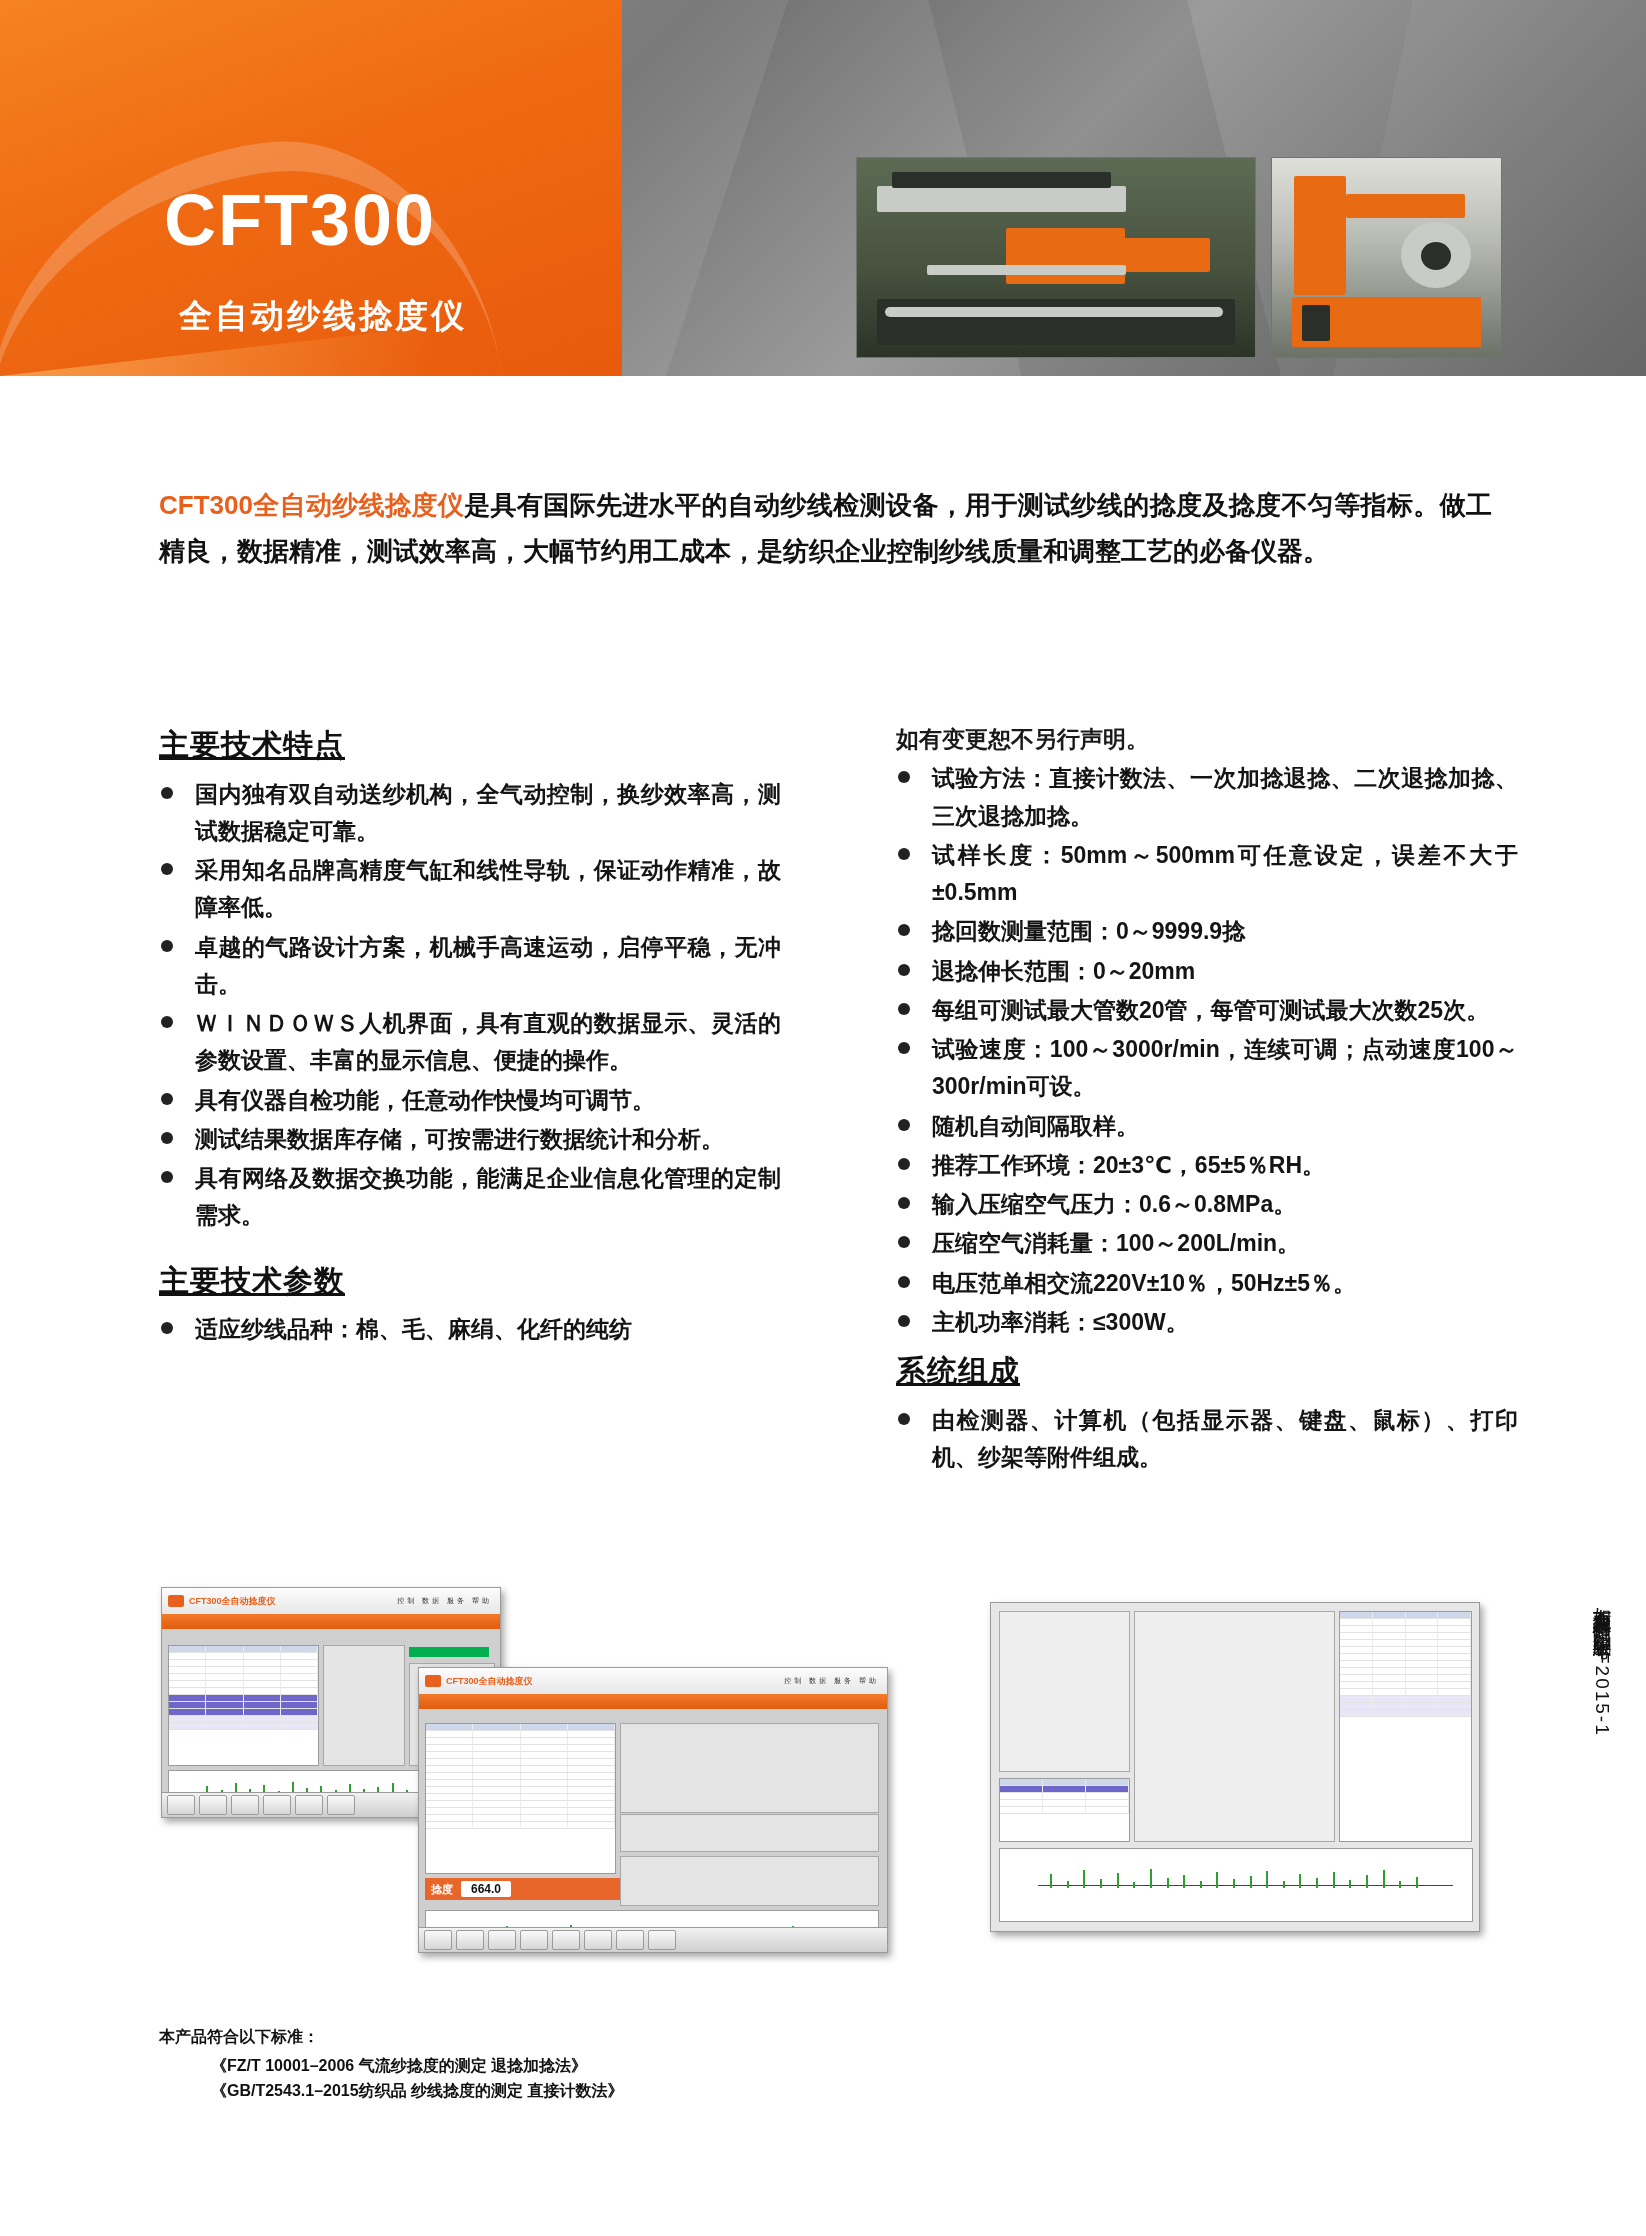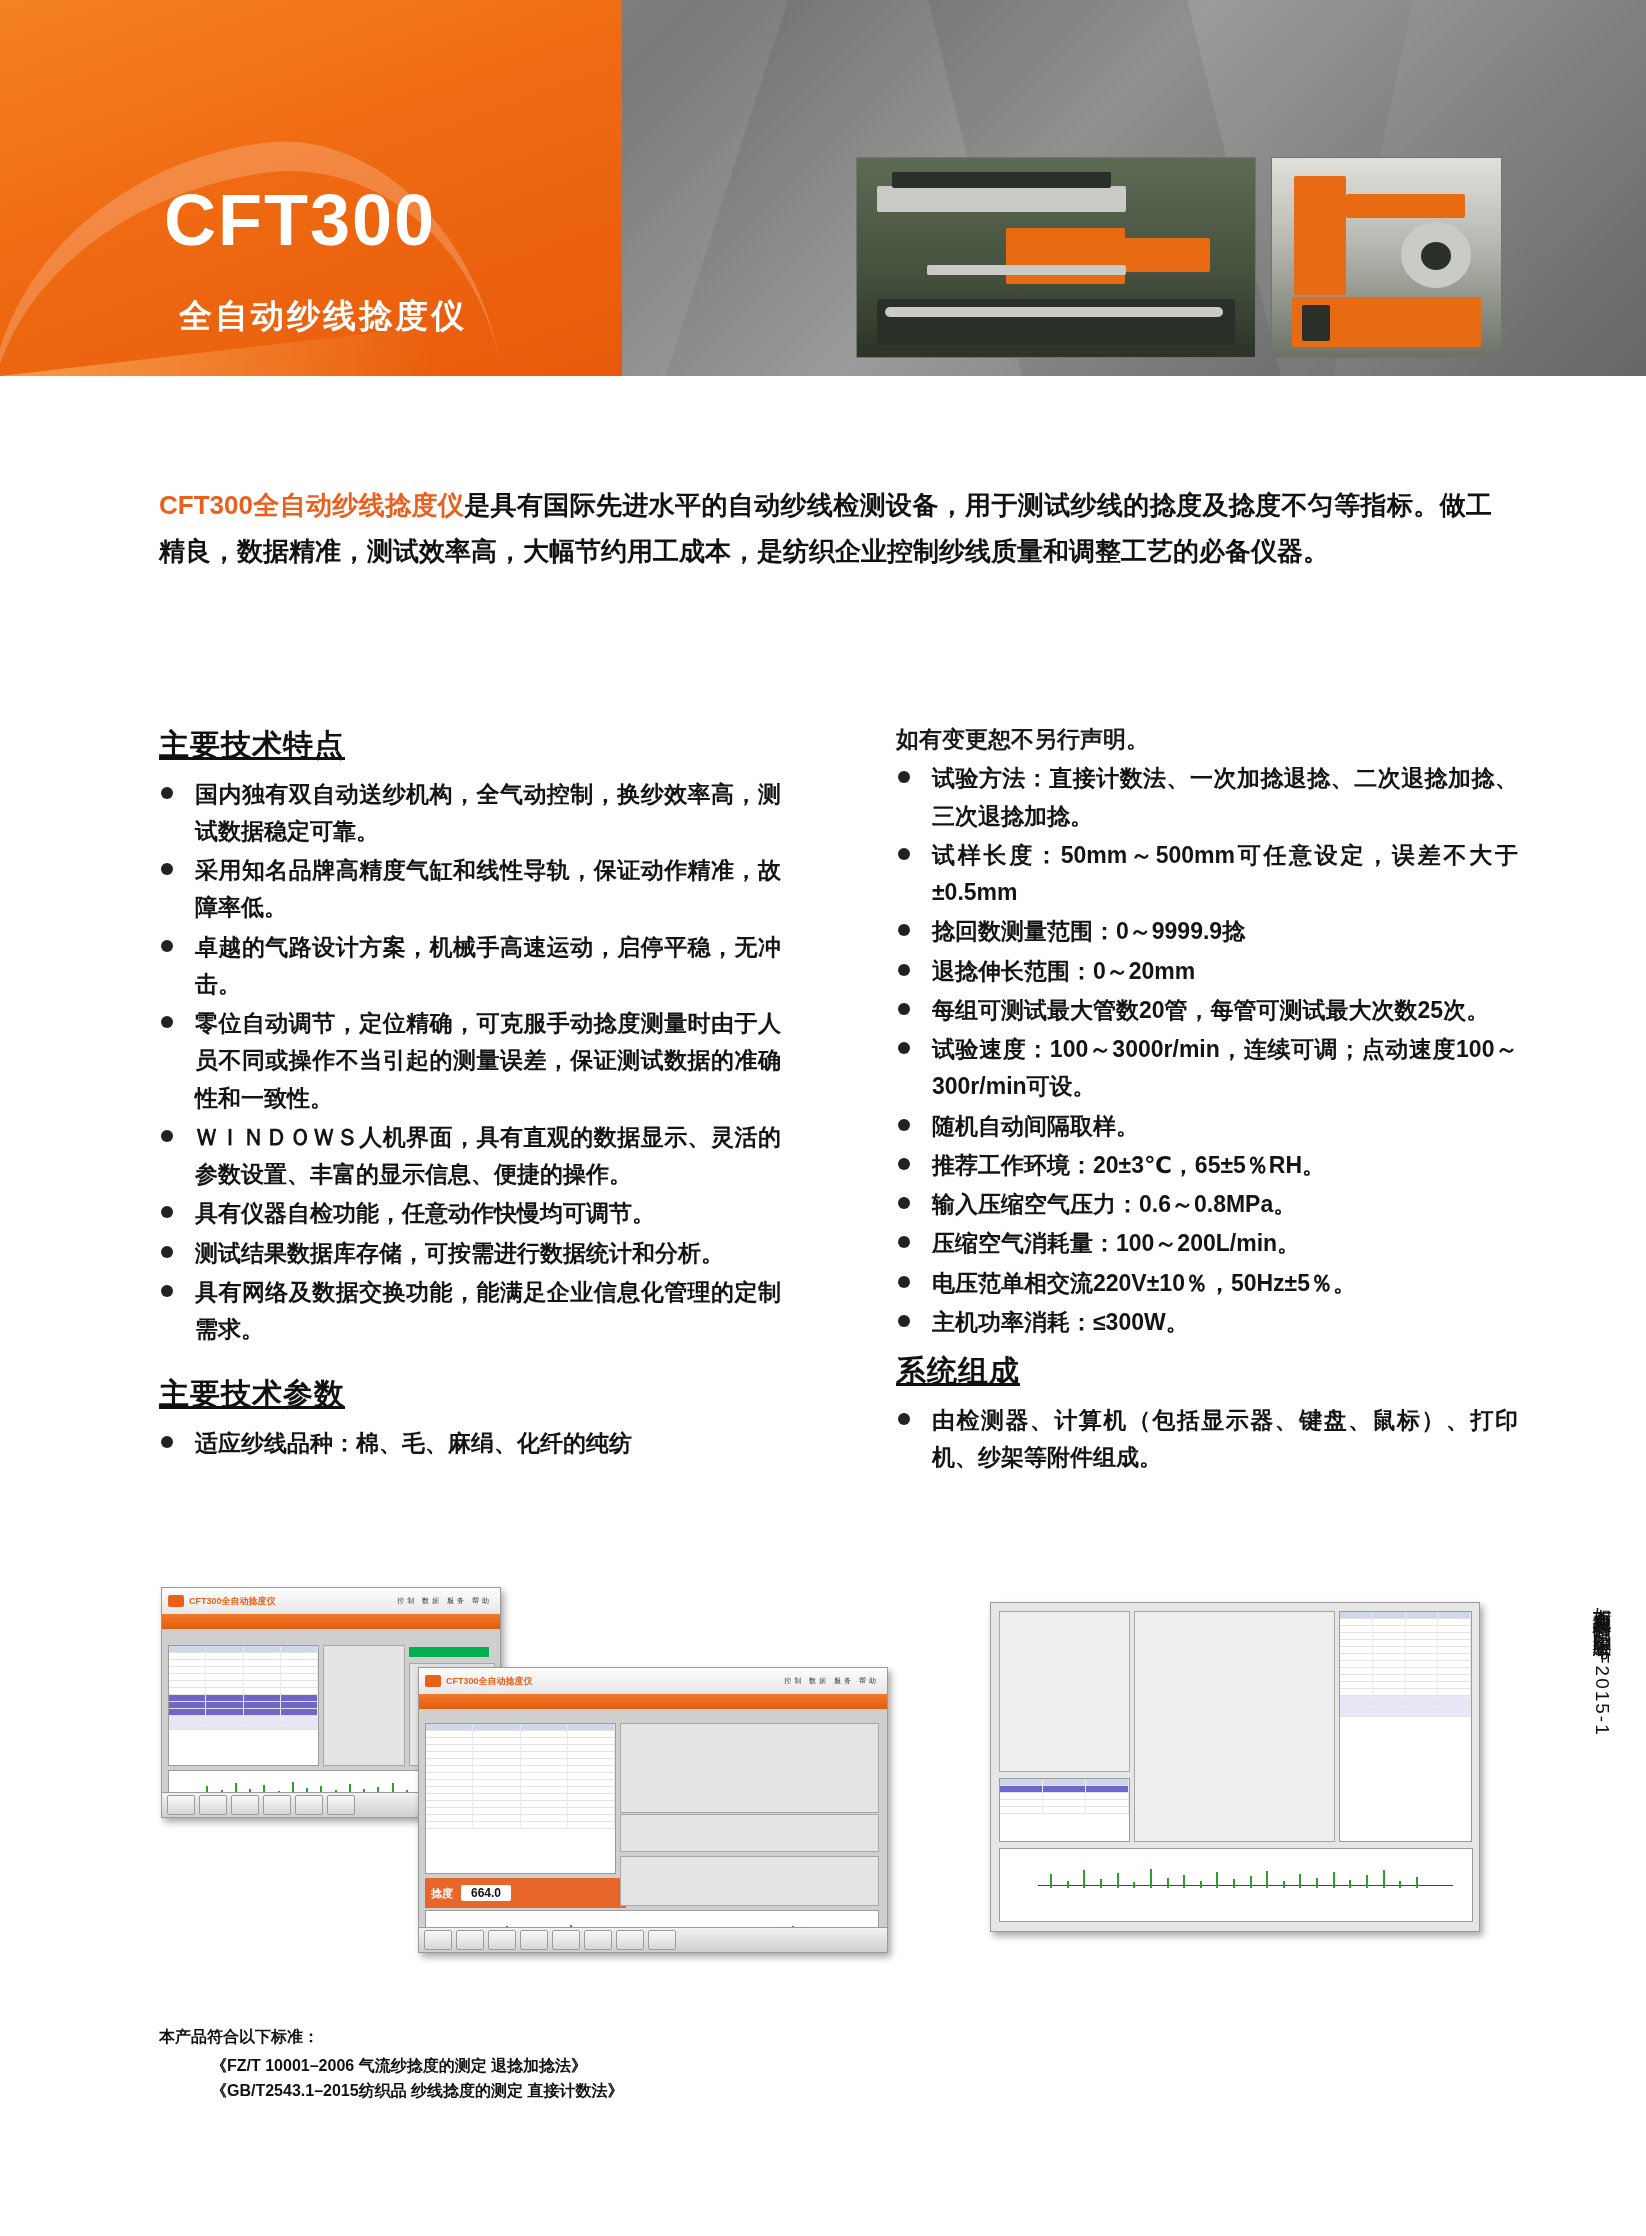--- a/index.html
+++ b/index.html
@@ -190,21 +190,20 @@
 <div class="intro">
   <span class="hl">CFT300全自动纱线捻度仪</span><span>是具有国际先进水平的自动纱线检测设备，用于测试纱线的捻度及捻度不匀等指标。做工精良，数据精准，测试效率高，大幅节约用工成本，是纺织企业控制纱线质量和调整工艺的必备仪器。</span>
 </div>
 
 <div class="col col-left">
   <div class="sec-title">主要技术特点</div>
   <ul class="bullet-list">
     <li><span class="dot"></span><span>国内独有双自动送纱机构，全气动控制，换纱效率高，测试数据稳定可靠。</span></li>
     <li><span class="dot"></span><span>采用知名品牌高精度气缸和线性导轨，保证动作精准，故障率低。</span></li>
     <li><span class="dot"></span><span>卓越的气路设计方案，机械手高速运动，启停平稳，无冲击。</span></li>
-    <li><span class="dot"></span><span>零位自动调节，定位精确，可克服手动捻度测量时由于人员不同或操作不当引起的测量误差，保证测试数据的准确性和一致性。</span></li>
     <li><span class="dot"></span><span>ＷＩＮＤＯＷＳ人机界面，具有直观的数据显示、灵活的参数设置、丰富的显示信息、便捷的操作。</span></li>
     <li><span class="dot"></span><span>具有仪器自检功能，任意动作快慢均可调节。</span></li>
     <li><span class="dot"></span><span>测试结果数据库存储，可按需进行数据统计和分析。</span></li>
     <li><span class="dot"></span><span>具有网络及数据交换功能，能满足企业信息化管理的定制需求。</span></li>
   </ul>
   <div class="sec-title mt">主要技术参数</div>
   <ul class="bullet-list">
     <li><span class="dot"></span><span>适应纱线品种：棉、毛、麻绢、化纤的纯纺</span></li>
   </ul>
 </div>
@@ -447,21 +446,21 @@
           </div>
         <div class="sw-row">
             <span></span>
             <span></span>
             <span></span>
             <span></span>
           </div>
       </div>
       <div class="sw-panel" style="left:201px;top:14px;width:257px;height:88px;"></div>
       <div class="sw-panel" style="left:201px;top:105px;width:257px;height:36px;"></div>
-      <div class="sw-readout" style="left:6px;top:169px;width:189px;height:30px;">
+      <div class="sw-readout" style="left:6px;top:169px;width:189px;height:22px;">
         <span>捻度</span>
         <span class="val">664.0</span>
       </div>
       <div class="sw-panel" style="left:201px;top:147px;width:257px;height:48px;"></div>
       <div class="sw-chart" style="left:6px;top:201px;width:452px;height:58px;">
         <div class="sw-axis" style="top:29px;"></div>
         <div class="sw-bars">
           <i style="left:3%;height:12px;"></i>
             <i style="left:7%;height:6px;"></i>
             <i style="left:11%;height:16px;"></i>

